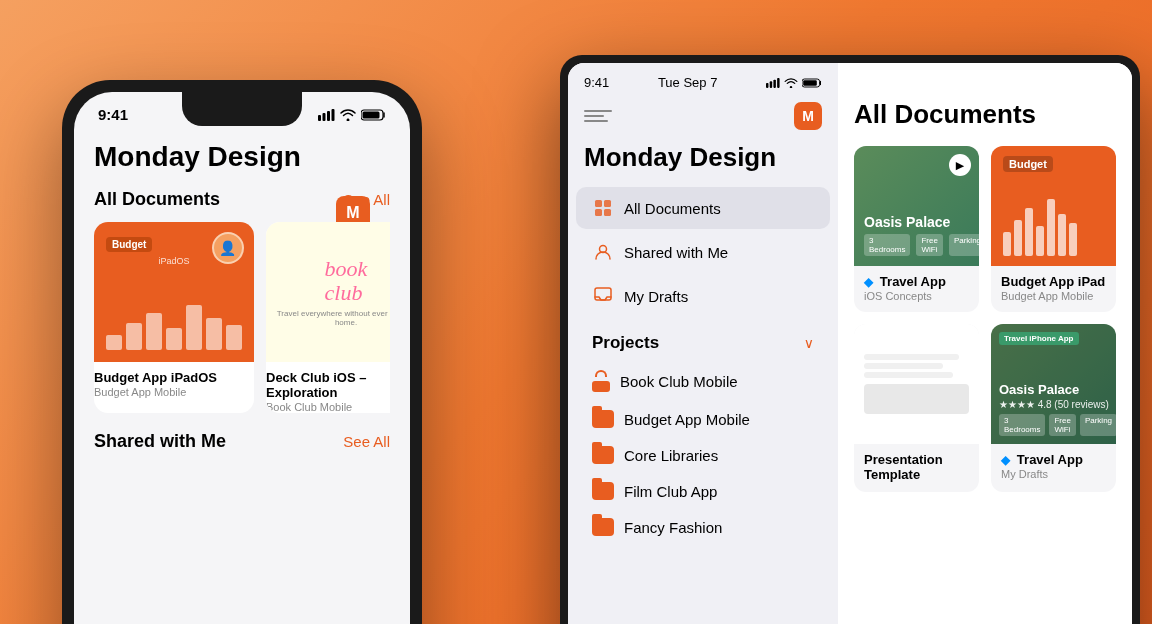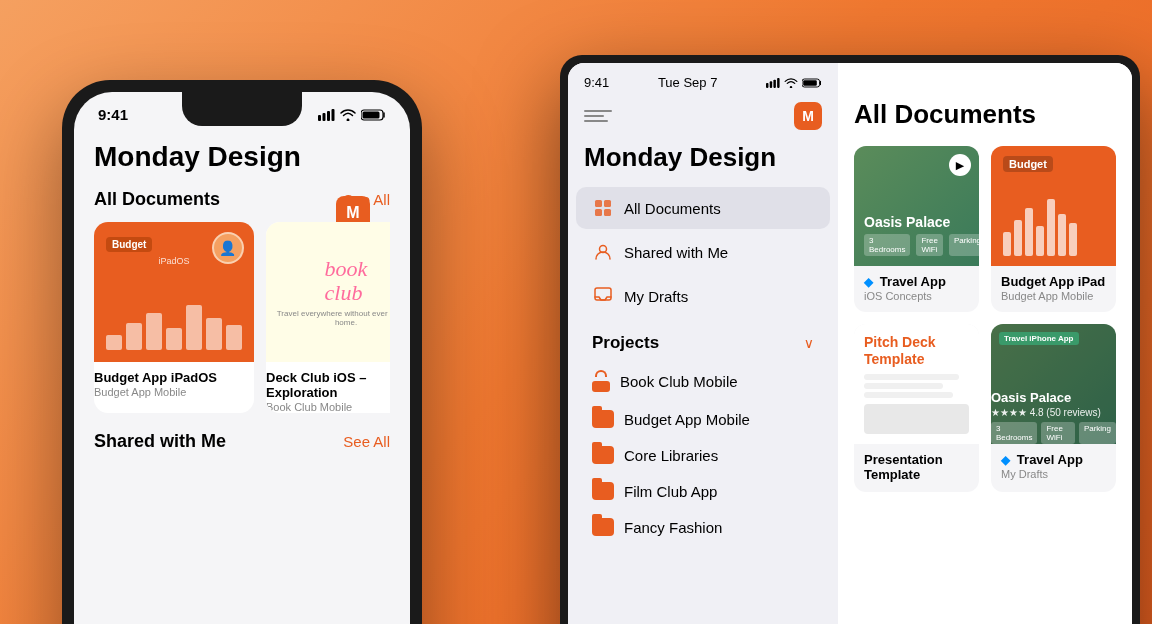--- a/index.html
+++ b/index.html
@@ -531,20 +531,21 @@
       margin-top: 6px;
     }
 
     
     .oasis-thumb {
       background: linear-gradient(135deg, #5b8c5a 0%, #3a7a5a 100%);
       height: 100%;
       position: relative;
       display: flex;
       align-items: flex-end;
+      padding: 8px;
     }
     .oasis-overlay {
       position: absolute;
       top: 0; left: 0; right: 0; bottom: 0;
       background: rgba(0,0,0,0.2);
       border-radius: 0;
     }
     .oasis-info {
       position: relative;
       z-index: 1;
@@ -799,21 +800,20 @@
           <div class="doc-card-info">
             <div class="doc-card-title">Budget App iPad</div>
             <div class="doc-card-sub">Budget App Mobile</div>
           </div>
         </div>
 
         <div class="doc-card">
           <div class="doc-card-thumb">
             <div class="pitch-thumb">
               <div class="pitch-content">
-                <div class="pitch-title">Pitch Deck Template</div>
                 <div class="pitch-lines">
                   <div class="pitch-line" style="width:90%;"></div>
                   <div class="pitch-line" style="width:75%;"></div>
                   <div class="pitch-line" style="width:85%;"></div>
                 </div>
                 <div class="pitch-image-placeholder"></div>
               </div>
             </div>
           </div>
           <div class="doc-card-info">

